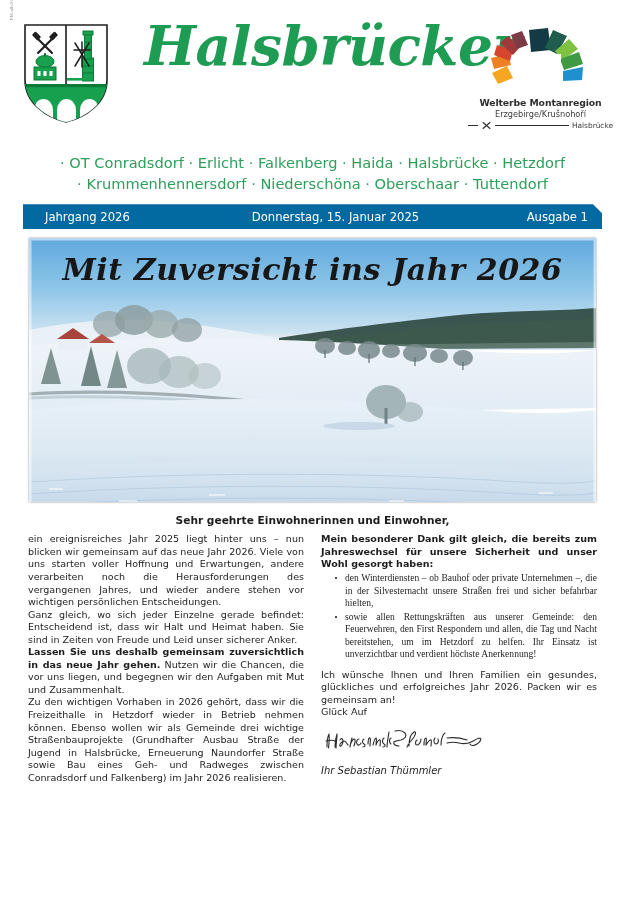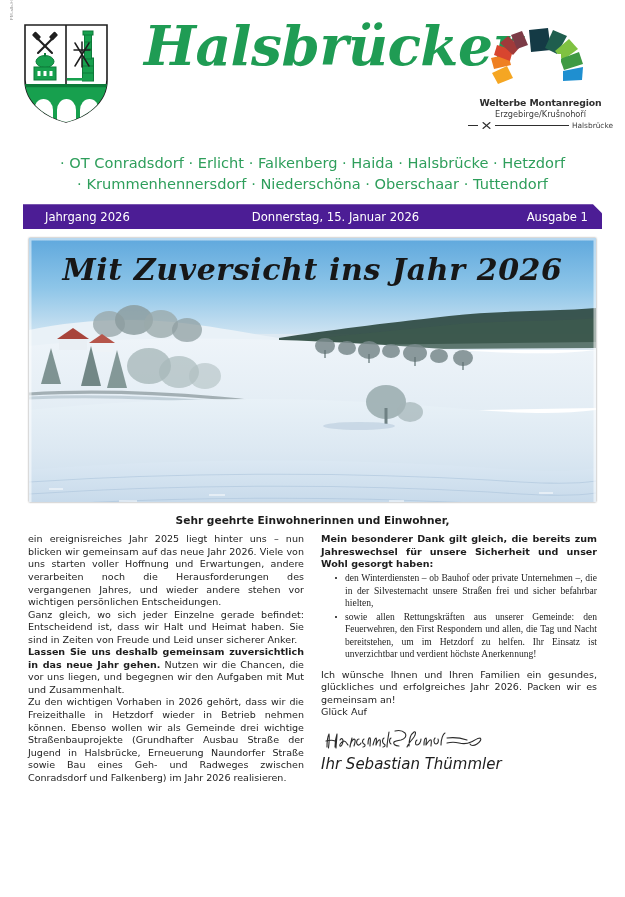--- a/index.html
+++ b/index.html
@@ -127,21 +127,21 @@
 
   
   .banner-wrap {
     margin: 10px 23px 0 23px;
     height: 25px;
     position: relative;
   }
   .banner {
     position: absolute;
     inset: 0;
-    background: #4c1d95;
+    background: #0369a1;
     color: #ffffff;
     display: flex;
     align-items: center;
     font-family: "DejaVu Sans", sans-serif;
     font-size: 11.6px;
     clip-path: polygon(0 0, calc(100% - 9px) 0, 100% 9px, 100% 100%, 0 100%);
   }
   .banner .b-left  { flex: 0 0 200px; padding-left: 22px; }
   .banner .b-mid   { flex: 1; text-align: center; padding-right: 12px;}
   .banner .b-right { flex: 0 0 150px; text-align: right; padding-right: 14px; }
@@ -219,23 +219,24 @@
     width: 2.4px;
     height: 2.4px;
     background: #4a4a4a;
   }
   .signature {
     margin-top: 10px;
     height: 26px;
   }
   .sig-svg { display: block; }
   .sig-name {
+    margin-top: 9px;
     font-family: "DejaVu Sans", sans-serif;
     font-style: italic;
-    font-size: 15px;
+    font-size: 10px;
     color: #1d1d1d;
   }
 </style>
 </head>
 <body>
 
 <div class="masthead">
 
   <div class="edge-code">FM-alb-HH</div>
 
@@ -335,21 +336,21 @@
 </div>
 
 <div class="villages">
   <div>· OT Conradsdorf · Erlicht · Falkenberg · Haida · Halsbrücke · Hetzdorf</div>
   <div>· Krummenhennersdorf · Niederschöna · Oberschaar · Tuttendorf</div>
 </div>
 
 <div class="banner-wrap">
   <div class="banner">
     <span class="b-left">Jahrgang 2026</span>
-    <span class="b-mid">Donnerstag, 15. Januar 2026</span>
+    <span class="b-mid">Donnerstag, 15. Januar 2025</span>
     <span class="b-right">Ausgabe 1</span>
   </div>
 </div>
 
 <div class="hero">
   <svg class="hero-canvas" viewBox="0 0 567 306" preserveAspectRatio="none" aria-hidden="true">
     <defs>
       <linearGradient id="sky" x1="0" y1="0" x2="0" y2="1">
         <stop offset="0%" stop-color="#5fa8dd"></stop>
         <stop offset="45%" stop-color="#8dc5e8"></stop>

